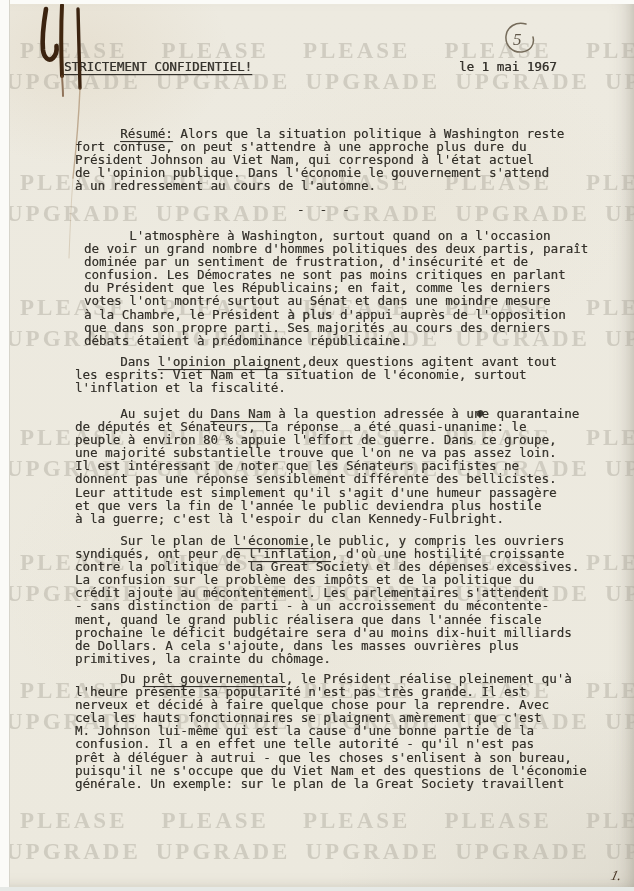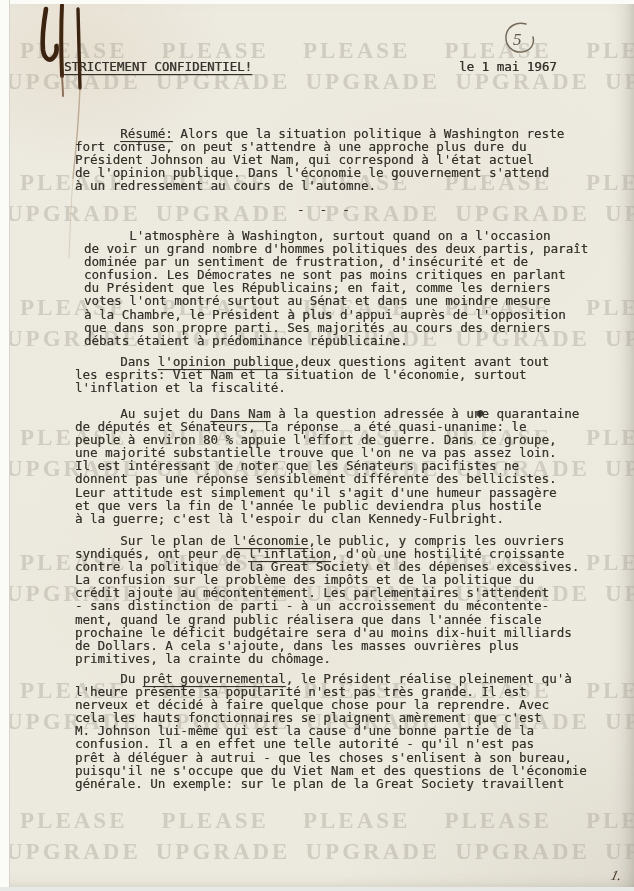--- a/index.html
+++ b/index.html
@@ -165,21 +165,21 @@
 à un redressement au cours de l'automne.</div>
         <div class="tw" style="left: 84px; top: 229px;">      L'atmosphère à Washington, surtout quand on a l'occasion
 de voir un grand nombre d'hommes politiques des deux partis, paraît
 dominée par un sentiment de frustration, d'insécurité et de
 confusion. Les Démocrates ne sont pas moins critiques en parlant
 du Président que les Républicains; en fait, comme les derniers
 votes l'ont montré surtout au Sénat et dans une moindre mesure
 à la Chambre, le Président <span class="b">à plus</span> d'appui auprès de l'opposition
 que dans son propre parti. Ses majorités au cours des derniers
 débats étaient à prédominance républicaine.</div>
-        <div class="tw" style="left: 75px; top: 355px;">      Dans <span class="u">l'opinion publique</span>,deux questions agitent avant tout
+        <div class="tw" style="left: 75px; top: 355px;">      Dans <span class="u">l'opinion plaignent</span>,deux questions agitent avant tout
 les esprits: Viet Nam et la situation de l'économie, surtout
 l'inflation et la fiscalité.</div>
         <div class="tw" style="left: 75px; top: 407px;">      Au sujet du <span class="u">Dans Nam</span> à la question adressée à une quarantaine
 de députés et Sénateurs, la réponse  a été quasi-unanime: le
 peuple à environ 80 % appuie l'effort de guerre. Dans ce groupe,
 une majorité substantielle trouve que l'on ne va pas assez loin.
 Il est intéressant de noter que les Sénateurs pacifistes ne
 donnent pas une réponse sensiblement différente des bellicistes.
 Leur attitude est simplement qu'il s'agit d'une humeur passagère
 et que vers la fin de l'année le public deviendra plus hostile

